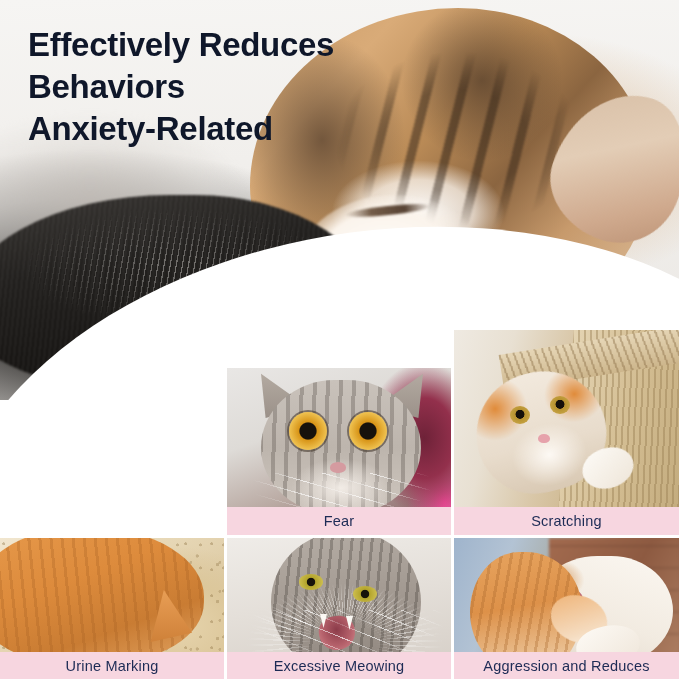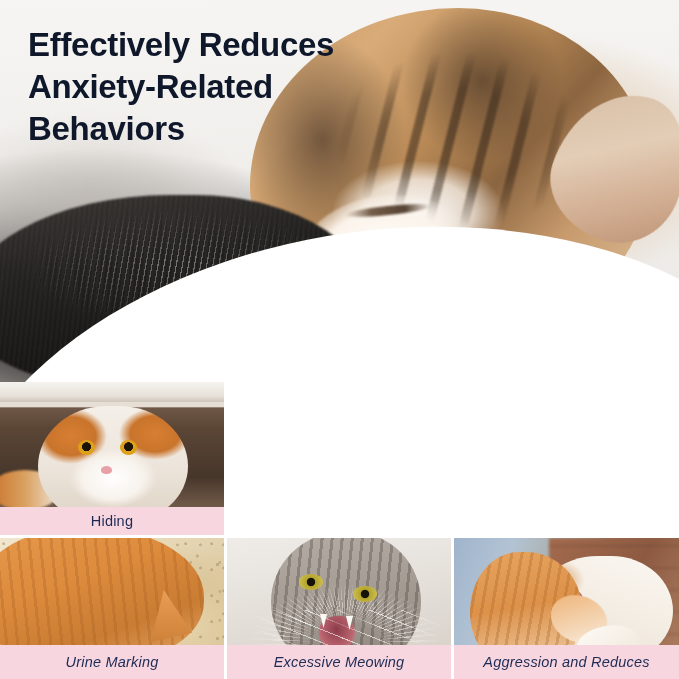--- a/index.html
+++ b/index.html
@@ -156,21 +156,21 @@
     height: 28px;
     background: #f7d6e0;
     color: #1d2b55;
     font-size: 14.5px;
     letter-spacing: 0.2px;
     display: flex;
     align-items: center;
     justify-content: center;
     box-sizing: border-box;
   }
-  .label.tall { height: 34px; font-style: italic; }
+  .label.tall { height: 27px; }
 
   
   .vrule {
     position: absolute;
     width: 3px;
     background: #ffffff;
     z-index: 6;
   }
   .hrule {
     position: absolute;
@@ -461,39 +461,52 @@
       <div class="hero-cat-eye"></div>
       <div class="hero-cat-nose"></div>
       <div class="hero-black-fur"></div>
       <div class="hero-black-fur-wisps"></div>
     </div>
     <div class="hero-curve"></div>
   </div>
 
   <div class="headline">
     <span class="ln">Effectively Reduces</span>
+    <span class="ln">Behaviors</span>
     <span class="ln">Anxiety-Related</span>
-    <span class="ln">Behaviors</span>
   </div>
 
   <div class="grid">
 
-    <div class="cell" style="left:0px; top:52px; width:224px; height:153px;">
-      <div class="photo ph-hiding">
-        <div class="shelf"></div>
-        <div class="tail"></div>
-        <div class="body"></div>
+
+    <div class="cell" style="left:227px; top:38px; width:224px; height:167px;">
+      <div class="photo ph-fear">
+        <div class="ear-l"></div>
+        <div class="ear-r"></div>
+        <div class="head"></div>
         <div class="eye-l"></div>
         <div class="eye-r"></div>
         <div class="nose"></div>
+        <div class="whiskers"></div>
       </div>
-      <div class="label">Hiding</div>
+      <div class="label">Fear</div>
     </div>
 
-
+    <div class="cell" style="left:454px; top:0px; width:225px; height:205px;">
+      <div class="photo ph-scratch">
+        <div class="post"></div>
+        <div class="rope"></div>
+        <div class="cat"></div>
+        <div class="eye-l"></div>
+        <div class="eye-r"></div>
+        <div class="nose"></div>
+        <div class="paw"></div>
+      </div>
+      <div class="label">Scratching</div>
+    </div>
 
     <div class="cell" style="left:0px; top:208px; width:224px; height:141px;">
       <div class="photo ph-urine">
         <div class="litter"></div>
         <div class="cat"></div>
         <div class="ear"></div>
       </div>
       <div class="label tall">Urine Marking</div>
     </div>
 

